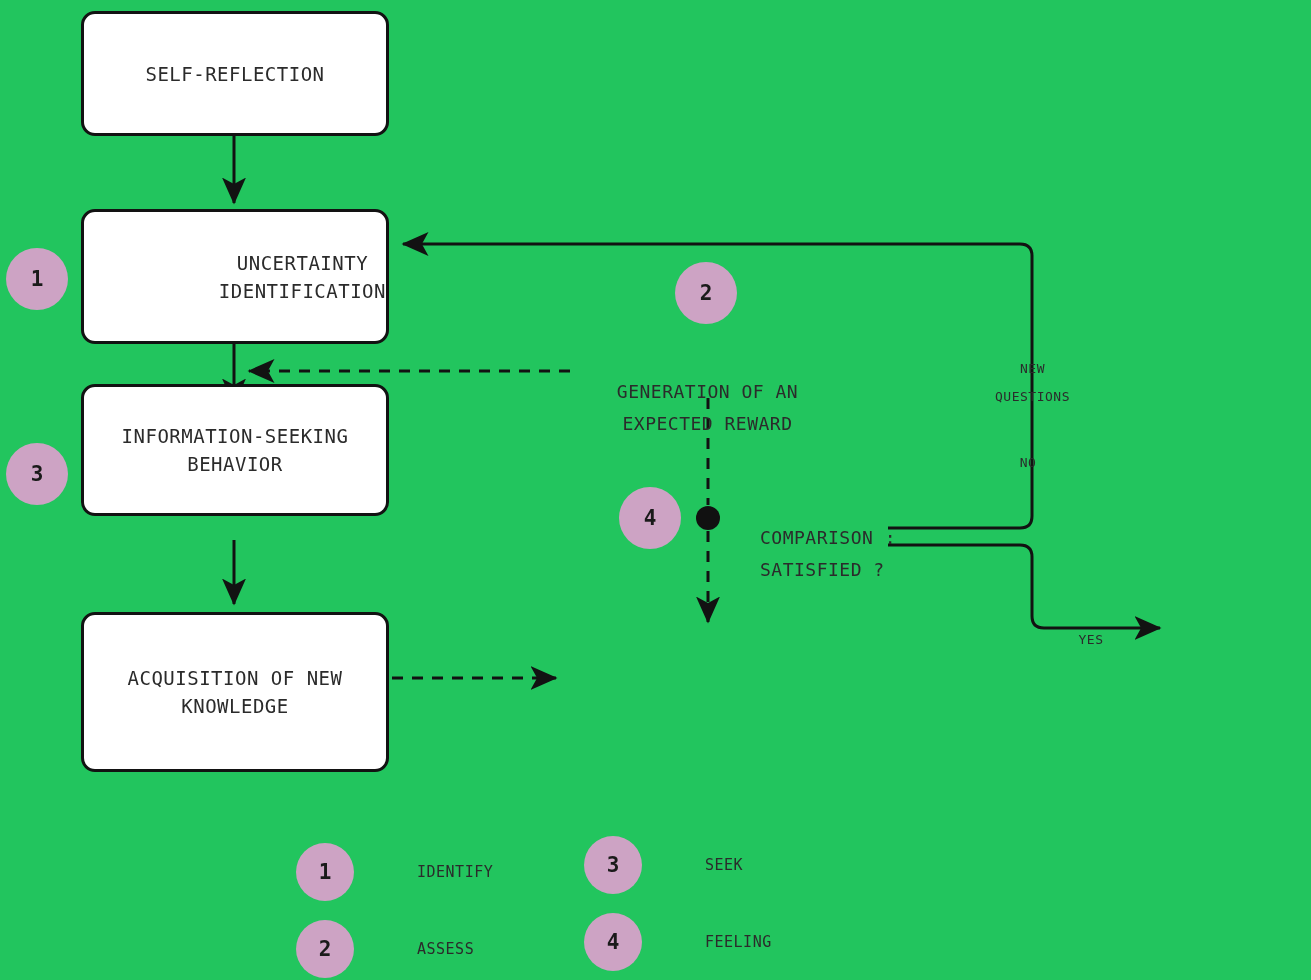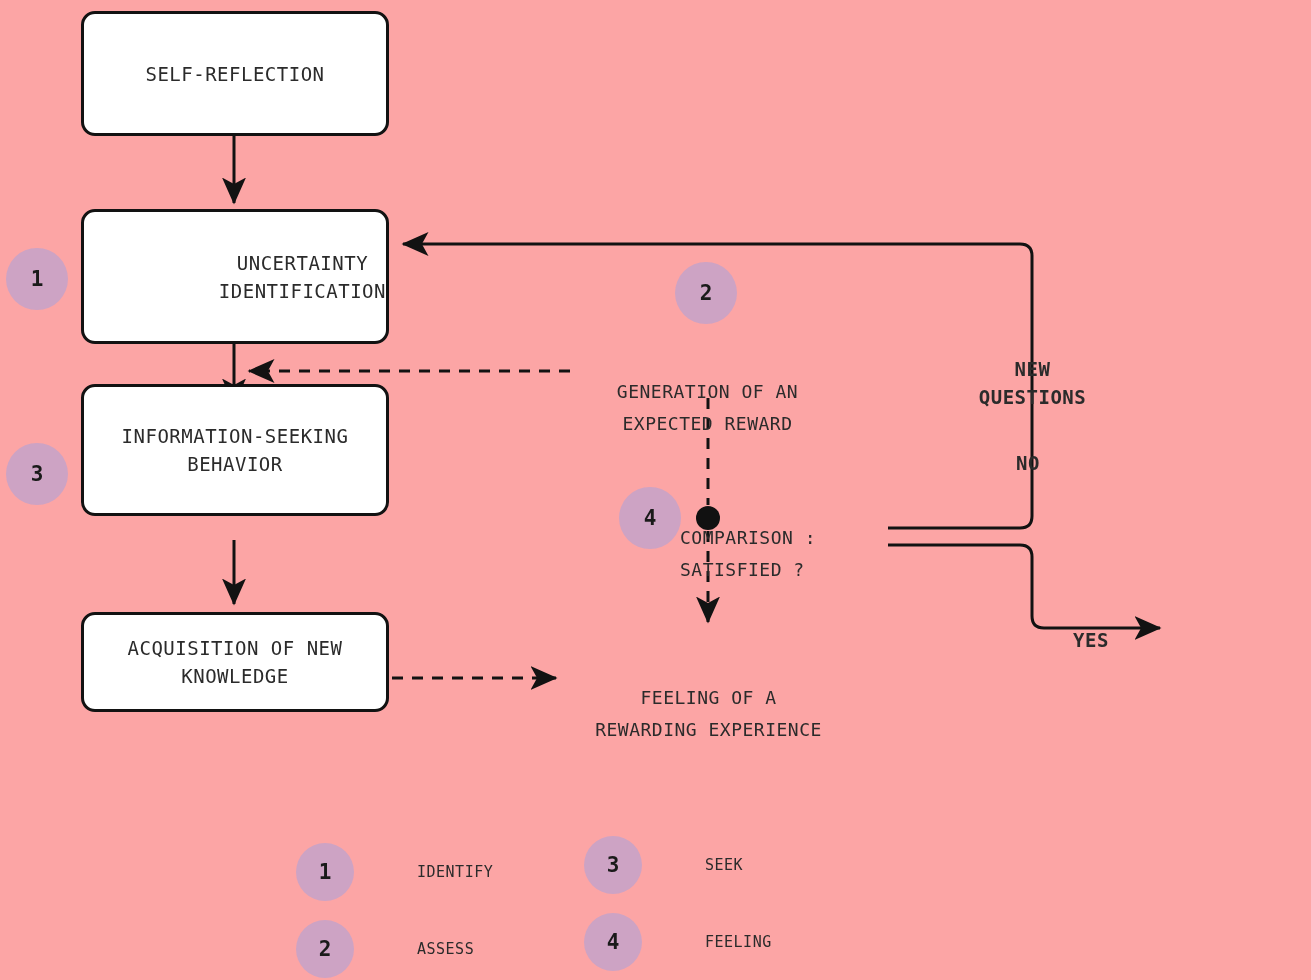--- a/index.html
+++ b/index.html
@@ -8,21 +8,21 @@
     padding: 0;
     background: #ffffff;
   }
   body {
     font-family: "DejaVu Sans Mono", "Liberation Mono", monospace;
   }
   #canvas {
     position: relative;
     width: 1311px;
     height: 980px;
-    background: #fca5a5;
+    background: #22c55e;
     overflow: hidden;
   }
   svg.layer {
     position: absolute;
     left: 0;
     top: 0;
     width: 1311px;
     height: 980px;
     pointer-events: none;
   }
@@ -58,26 +58,25 @@
     color: #2b2b2b;
     font-size: 18px;
     line-height: 32px;
     letter-spacing: 0.5px;
     text-align: center;
     white-space: pre-line;
   }
   .edge-label {
     position: absolute;
     color: #2b2b2b;
-    font-size: 19px;
+    font-size: 13px;
     line-height: 28px;
     letter-spacing: 0.5px;
     text-align: center;
     white-space: pre-line;
-    font-weight: bold;
   }
   .legend-row {
     position: absolute;
     display: flex;
     align-items: center;
   }
   .legend-badge {
     width: 58px;
     height: 58px;
     border-radius: 50%;
@@ -146,21 +145,21 @@
   <div class="node-box" style="left:81px; top:209px; width:308px; height:135px;justify-content:flex-end;">
     <span>UNCERTAINTY
 IDENTIFICATION</span>
   </div>
 
   <div class="node-box" style="left:81px; top:384px; width:308px; height:132px;">
     <span>INFORMATION-SEEKING
 BEHAVIOR</span>
   </div>
 
-  <div class="node-box" style="left:81px; top:612px; width:308px; height:100px;">
+  <div class="node-box" style="left:81px; top:612px; width:308px; height:160px;">
     <span>ACQUISITION OF NEW
 KNOWLEDGE</span>
   </div>
 
   <div class="badge" style="left:6px; top:248px; width:62px; height:62px;">
     <span>1</span>
   </div>
 
   <div class="badge" style="left:675px; top:262px; width:62px; height:62px;">
     <span>2</span>
@@ -174,29 +173,25 @@
     <span>4</span>
   </div>
 
   <div class="decision-dot" style="left:696px; top:506px;"></div>
 
   <div class="free-text" style="left:570px; top:344px; width:275px;">
     <span>GENERATION OF AN
 EXPECTED REWARD</span>
   </div>
 
-  <div class="free-text" style="left:680px; top:490px; width:180px; text-align:left;">
+  <div class="free-text" style="left:760px; top:490px; width:180px; text-align:left;">
     <span>COMPARISON :
 SATISFIED ?</span>
   </div>
 
-  <div class="free-text" style="left:566px; top:650px; width:285px;">
-    <span>FEELING OF A
-REWARDING EXPERIENCE</span>
-  </div>
 
 
   <div class="edge-label" style="left:960px; top:327px; width:145px;">
     <span>NEW
 QUESTIONS</span>
   </div>
 
   <div class="edge-label" style="left:993px; top:421px; width:70px;">
     <span>NO</span>
   </div>

